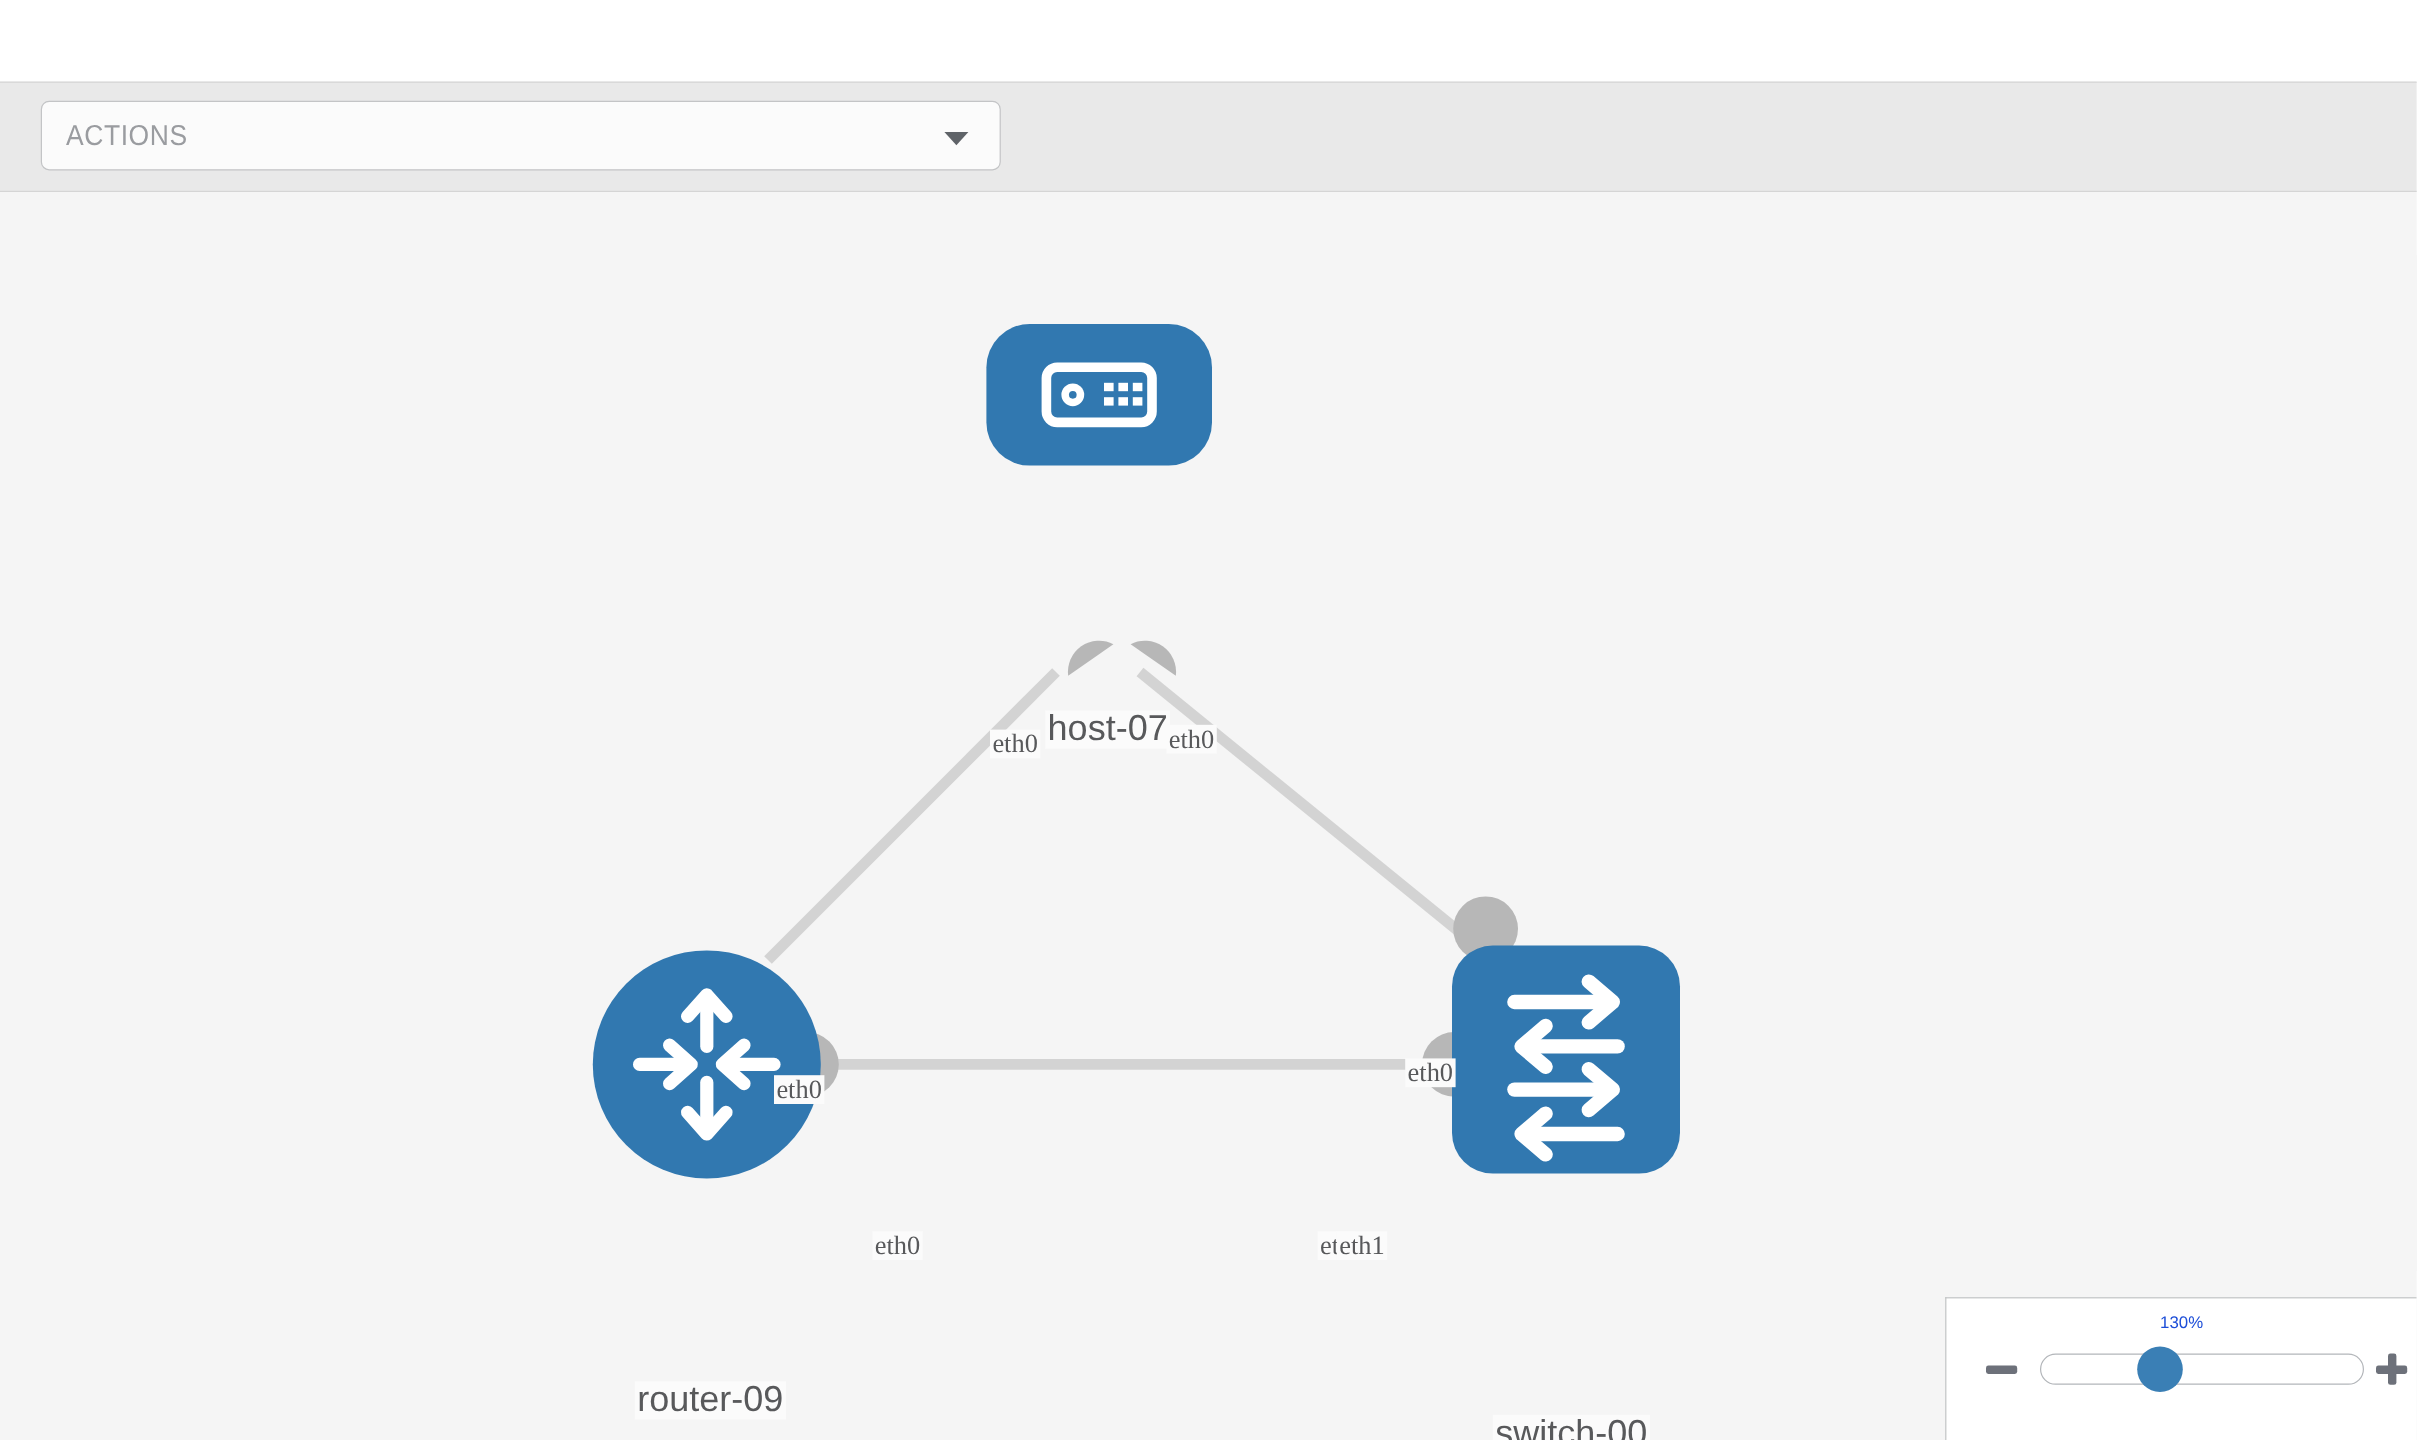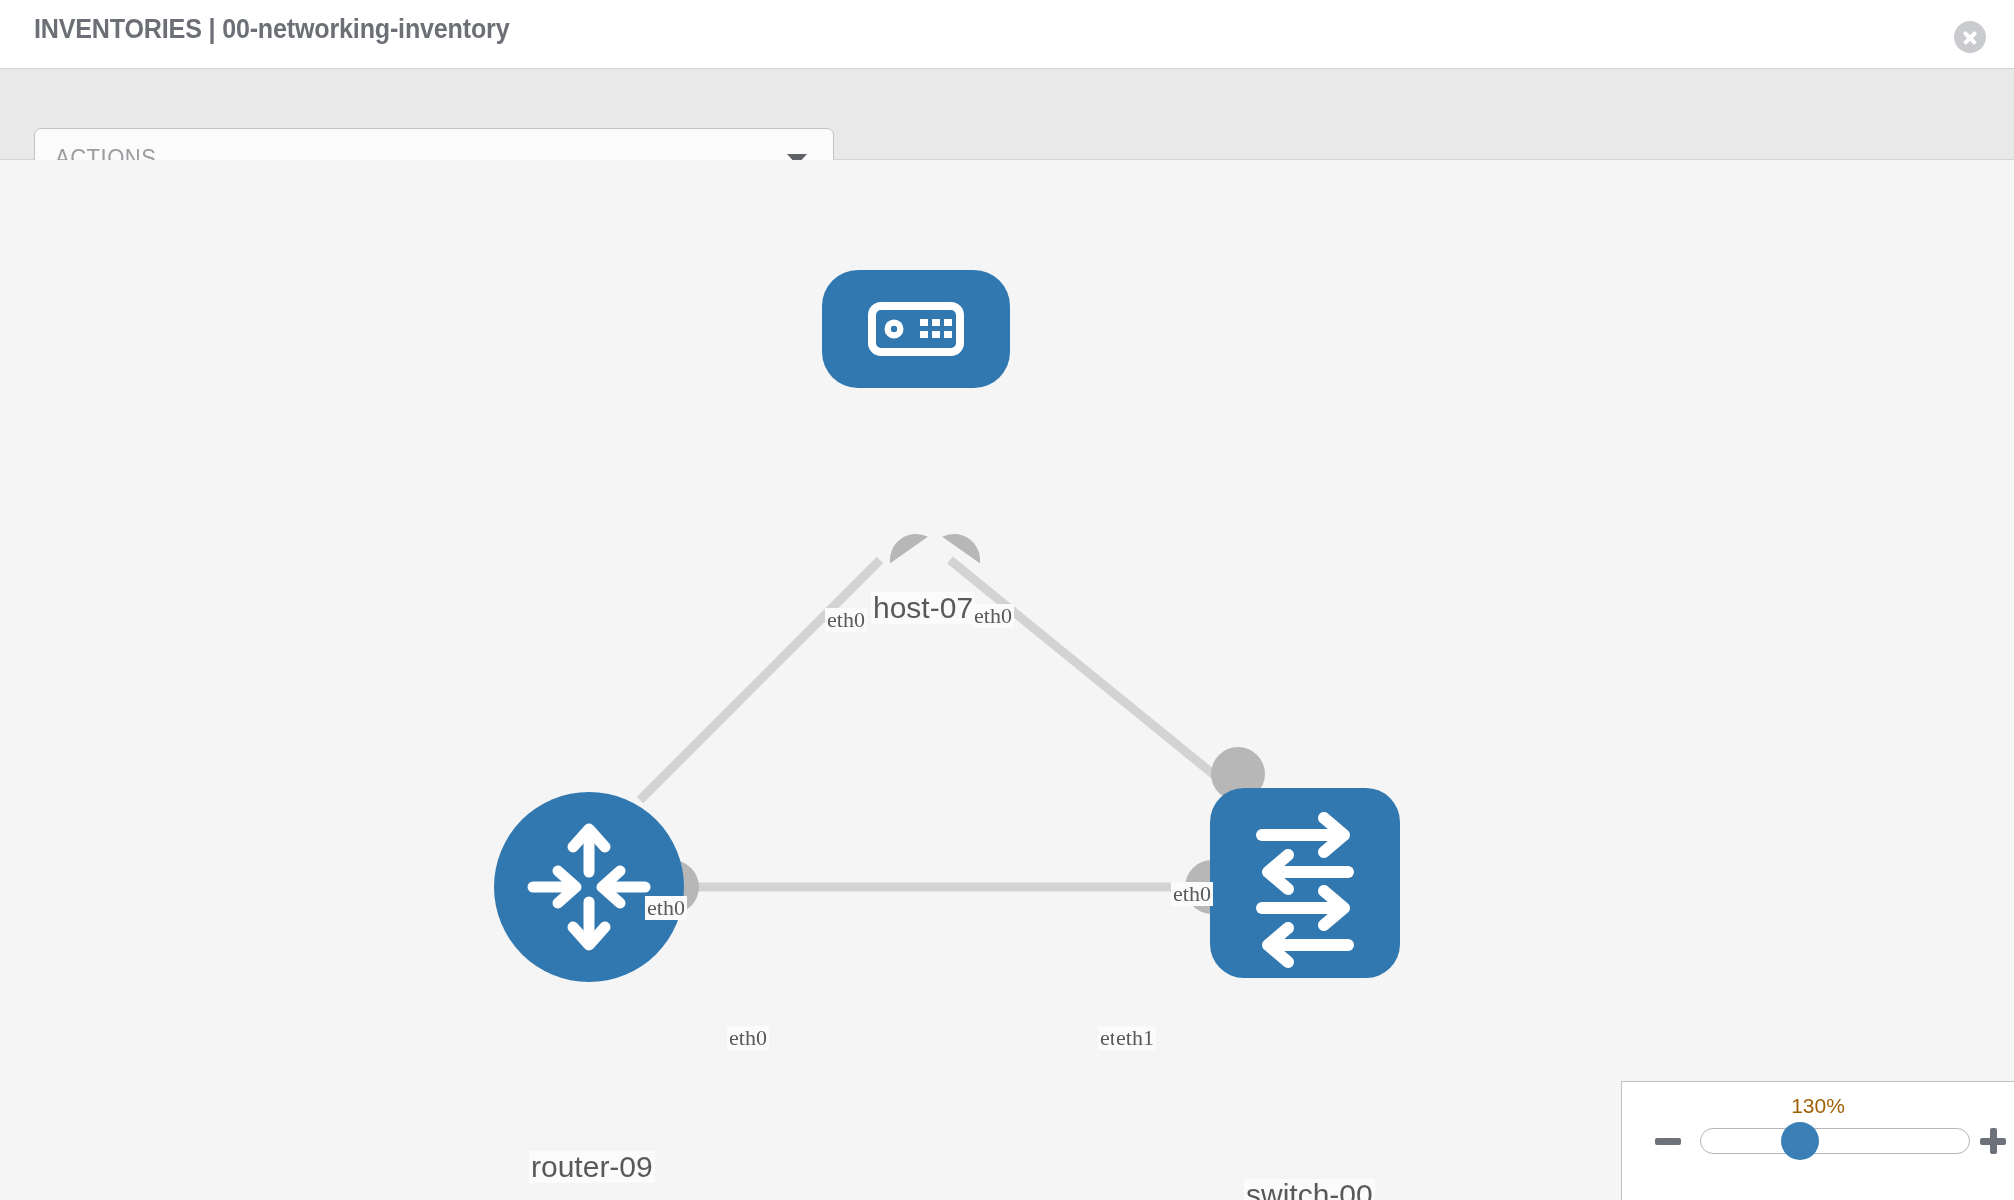--- a/index.html
+++ b/index.html
@@ -59,21 +59,20 @@
     background: #e9e9e9;
     border-top: 1px solid #d5d5d5;
     border-bottom: 1px solid #d5d5d5;
   }
   .actions-select {
     position: absolute; left: 34px; top: 15px;
     width: 800px; height: 58px;
     background: #fbfbfb;
     border: 1px solid #c3c4c6;
     border-radius: 7px;
-    margin-top: 44px;
   }
   .actions-label {
     position: absolute; left: 20px; top: 15px;
     font-size: 24px;
     color: #9a9ca0;
     letter-spacing: 0.5px;
     transform: scaleX(0.92);
     transform-origin: left center;
     white-space: nowrap;
   }
@@ -141,22 +140,22 @@
     position: absolute; left: 1621px; top: 1081px;
     width: 393px; height: 119px;
     background: #ffffff;
     border: 1px solid #c0c2c4;
     border-right: none; border-bottom: none;
   }
   .zoom-pct {
     position: absolute; left: 0; top: 12px;
     width: 100%;
     text-align: center;
-    font-size: 21px;
-    color: #a16207;
+    font-size: 14px;
+    color: #1d4ed8;
   }
   .zoom-minus {
     position: absolute; left: 33px; top: 56px;
     width: 26px; height: 7px;
     background: #6d717a;
     border-radius: 2px;
     cursor: pointer;
   }
   .zoom-track {
     position: absolute; left: 78px; top: 46px;
@@ -185,24 +184,20 @@
     border-radius: 2px;
   }
   .zoom-plus::before { left: 0; top: 9.5px; width: 26px; height: 7px; }
   .zoom-plus::after  { left: 9.5px; top: 0; width: 7px; height: 26px; }
 </style>
 </head>
 <body>
 
 <div id="app">
 
-  <div class="header">
-    <div class="header-title">INVENTORIES | 00-networking-inventory</div>
-    <div class="close-btn"></div>
-  </div>
 
   <div class="toolbar">
 
     <div class="actions-select">
       <div class="actions-label">ACTIONS</div>
       <div class="caret actions-caret"></div>
     </div>
 
     <div class="wrench-icon">
       <svg width="40" height="40" viewBox="0 0 40 40" aria-hidden="true">

